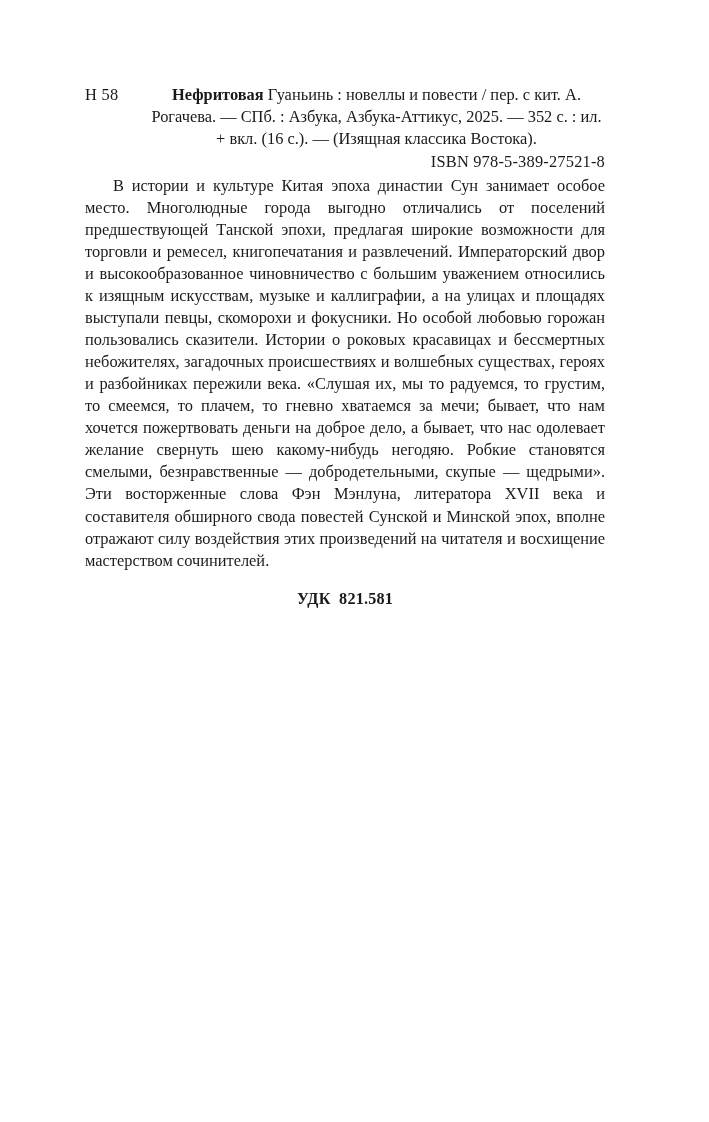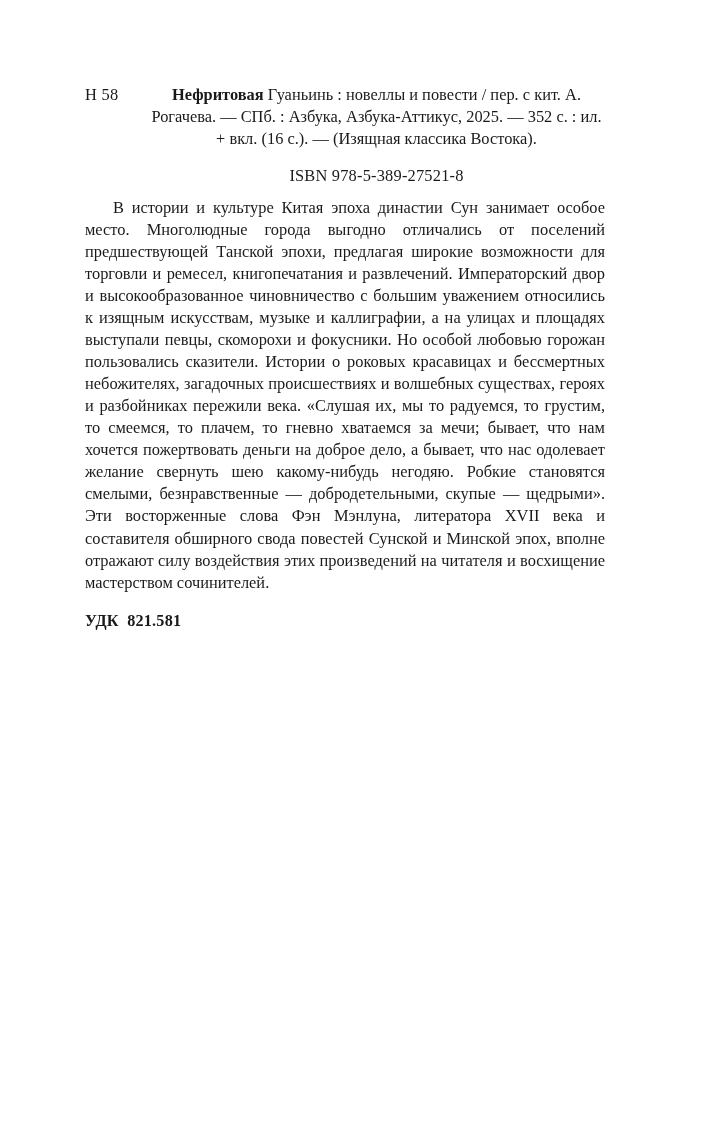--- a/index.html
+++ b/index.html
@@ -47,39 +47,39 @@
   }
   .cip-text {
     margin-left: 63px;
     text-align: center;
   }
   .cip-text .bold {
     font-weight: bold;
   }
   .isbn-line {
     margin-left: 63px;
-    margin-top: 15px;
-    text-align: center;
+    margin-top: 1px;
+    text-align: right;
     letter-spacing: 0.2px;
   }
 
   
   .annotation {
-    margin-top: 10px;
+    margin-top: 2px;
     font-size: 16.4px;
     line-height: 1.345;
     text-align: justify;
     text-indent: 28px;
     hyphens: manual;
   }
 
   
   .codes {
     margin-top: 16px;
-    text-align: left;
+    text-align: center;
     font-weight: bold;
     font-size: 16.2px;
     line-height: 1.42;
     letter-spacing: 0.2px;
   }
   .codes div {
     white-space: pre;
   }
 </style>
 </head>

